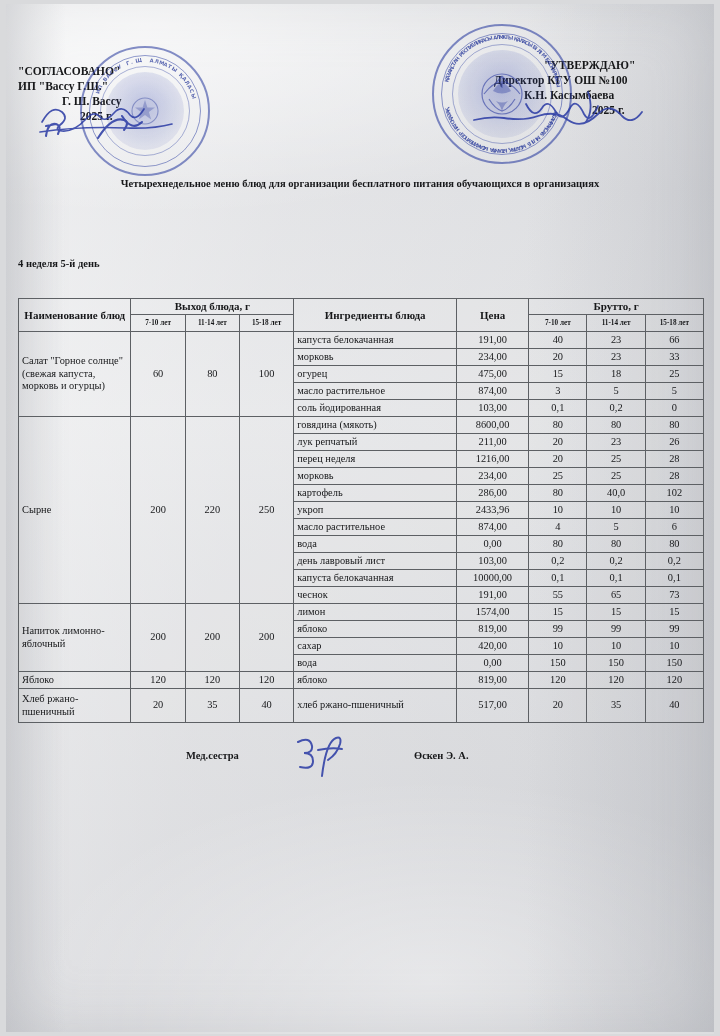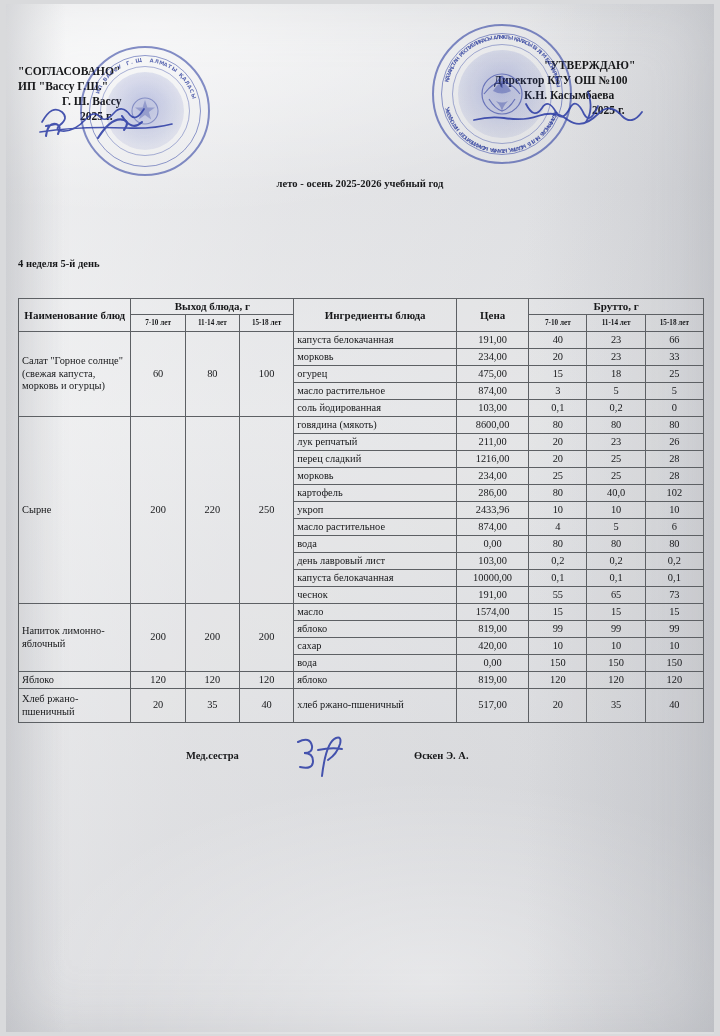--- a/index.html
+++ b/index.html
@@ -303,21 +303,21 @@
 
 <svg class="sig" style="left:470px;top:86px;" width="210" height="48" viewBox="0 0 210 48">
   <g fill="none" stroke="#2f3fa6" stroke-width="1.8" stroke-linecap="round">
     <path d="M4 34 q16 -4 30 -2 q20 3 34 -2 q18 -6 30 4 q14 10 30 -6 q12 -12 24 2 q10 10 20 -4"></path>
     <path d="M56 18 q8 16 16 4 q6 -10 14 4 q6 11 14 -4 q6 -11 14 6 q6 11 14 -8"></path>
     <path d="M118 6 q6 18 -2 30"></path>
   </g>
 </svg>
 
 <div id="title" class="abs">
-  <div>лето - осень 2025-2026 учебный год</div>
+  <div>Четырехнедельное меню блюд для организации бесплатного питания обучающихся в организациях</div>
 </div>
 
 <div id="daytag" class="abs">4 неделя 5-й день</div>
 
 <table id="tbl">
   <colgroup>
     <col class="c-dish">
       <col class="c-out">
       <col class="c-out">
       <col class="c-out">
@@ -396,21 +396,21 @@
         <td class="num">80</td>
       </tr>
       <tr style="height: 17px;">
         <td class="ing">лук репчатый</td>
         <td class="price">211,00</td>
         <td class="num">20</td>
         <td class="num">23</td>
         <td class="num">26</td>
       </tr>
       <tr style="height: 17px;">
-        <td class="ing">перец сладкий</td>
+        <td class="ing">перец неделя</td>
         <td class="price">1216,00</td>
         <td class="num">20</td>
         <td class="num">25</td>
         <td class="num">28</td>
       </tr>
       <tr style="height: 17px;">
         <td class="ing">морковь</td>
         <td class="price">234,00</td>
         <td class="num">25</td>
         <td class="num">25</td>
@@ -463,21 +463,21 @@
         <td class="price">191,00</td>
         <td class="num">55</td>
         <td class="num">65</td>
         <td class="num">73</td>
       </tr>
       <tr style="height: 17px;">
         <td class="dish" rowspan="4">Напиток лимонно-яблочный</td>
         <td class="num" rowspan="4">200</td>
         <td class="num" rowspan="4">200</td>
         <td class="num" rowspan="4">200</td>
-        <td class="ing">масло</td>
+        <td class="ing">лимон</td>
         <td class="price">1574,00</td>
         <td class="num">15</td>
         <td class="num">15</td>
         <td class="num">15</td>
       </tr>
       <tr style="height: 17px;">
         <td class="ing">яблоко</td>
         <td class="price">819,00</td>
         <td class="num">99</td>
         <td class="num">99</td>

